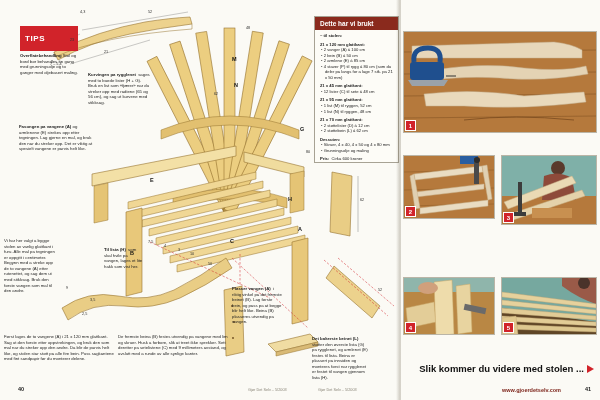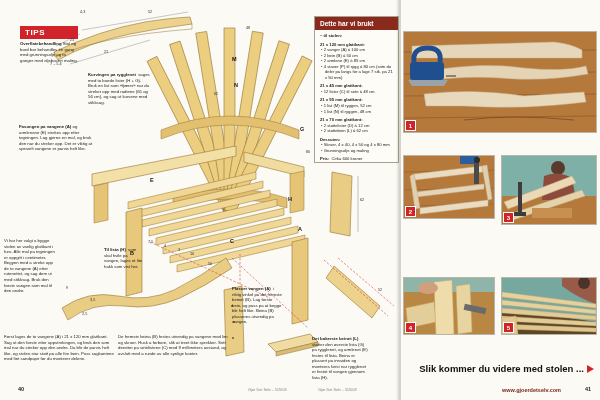--- a/index.html
+++ b/index.html
@@ -10,21 +10,21 @@
   .gutter{position:absolute;left:396px;top:0;width:8px;height:400px;
           background:linear-gradient(90deg,rgba(110,100,80,0),rgba(110,100,80,.30) 50%,rgba(110,100,80,0))}
   
   .t4{font-size:4.3px;line-height:1.3;color:#222}
   .cap{position:absolute;font-size:4.3px;line-height:1.3;color:#222}
   .cap b{margin-right:1px}
   .dim{position:absolute;font-size:3.8px;color:#333;white-space:nowrap}
   .letter{position:absolute;font-size:5.5px;font-weight:bold;color:#111}
   
   .tips{position:absolute;left:20px;top:26px;width:62px}
-  .tips-head{background:#d1232a;color:#fff;font-weight:bold;font-size:8px;letter-spacing:.6px;padding:2px 5px;width:48px}
+  .tips-head{background:#d1232a;color:#fff;font-weight:bold;font-size:8px;letter-spacing:.6px;padding:8px 5px;width:48px}
   .tips-body{margin-top:2px;width:58px}
   .tips-title{font-weight:bold}
   .headlineL{position:absolute;left:19px;top:99px;font-size:17px;font-weight:bold;color:#111;letter-spacing:-.2px}
   .introL{position:absolute;left:19px;top:124px;width:74px}
   .colA{position:absolute;left:4px;top:238px;width:54px}
   .colB{position:absolute;left:4px;top:334px;width:110px}
   .colC{position:absolute;left:118px;top:334px;width:112px}
   .diagram{position:absolute;left:40px;top:6px;width:360px;height:352px}
   .subdiagram{position:absolute;left:318px;top:166px;width:78px;height:180px}
   

